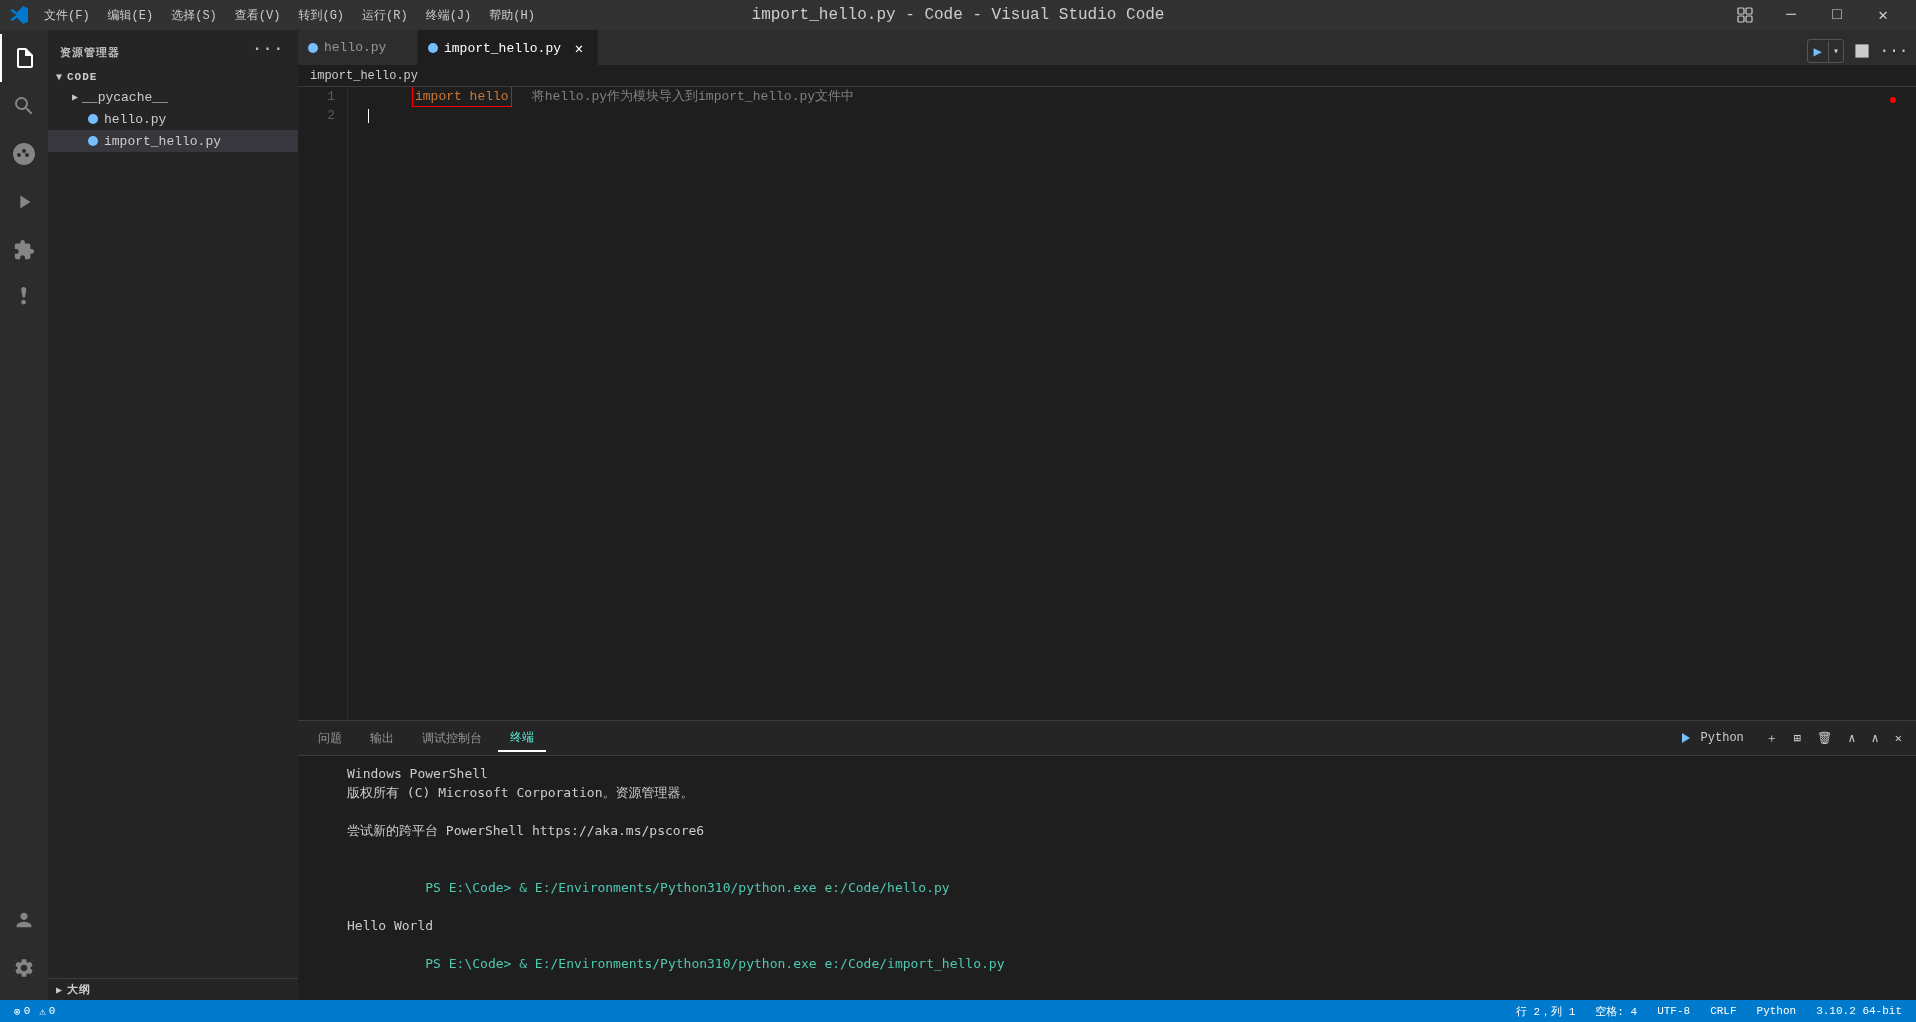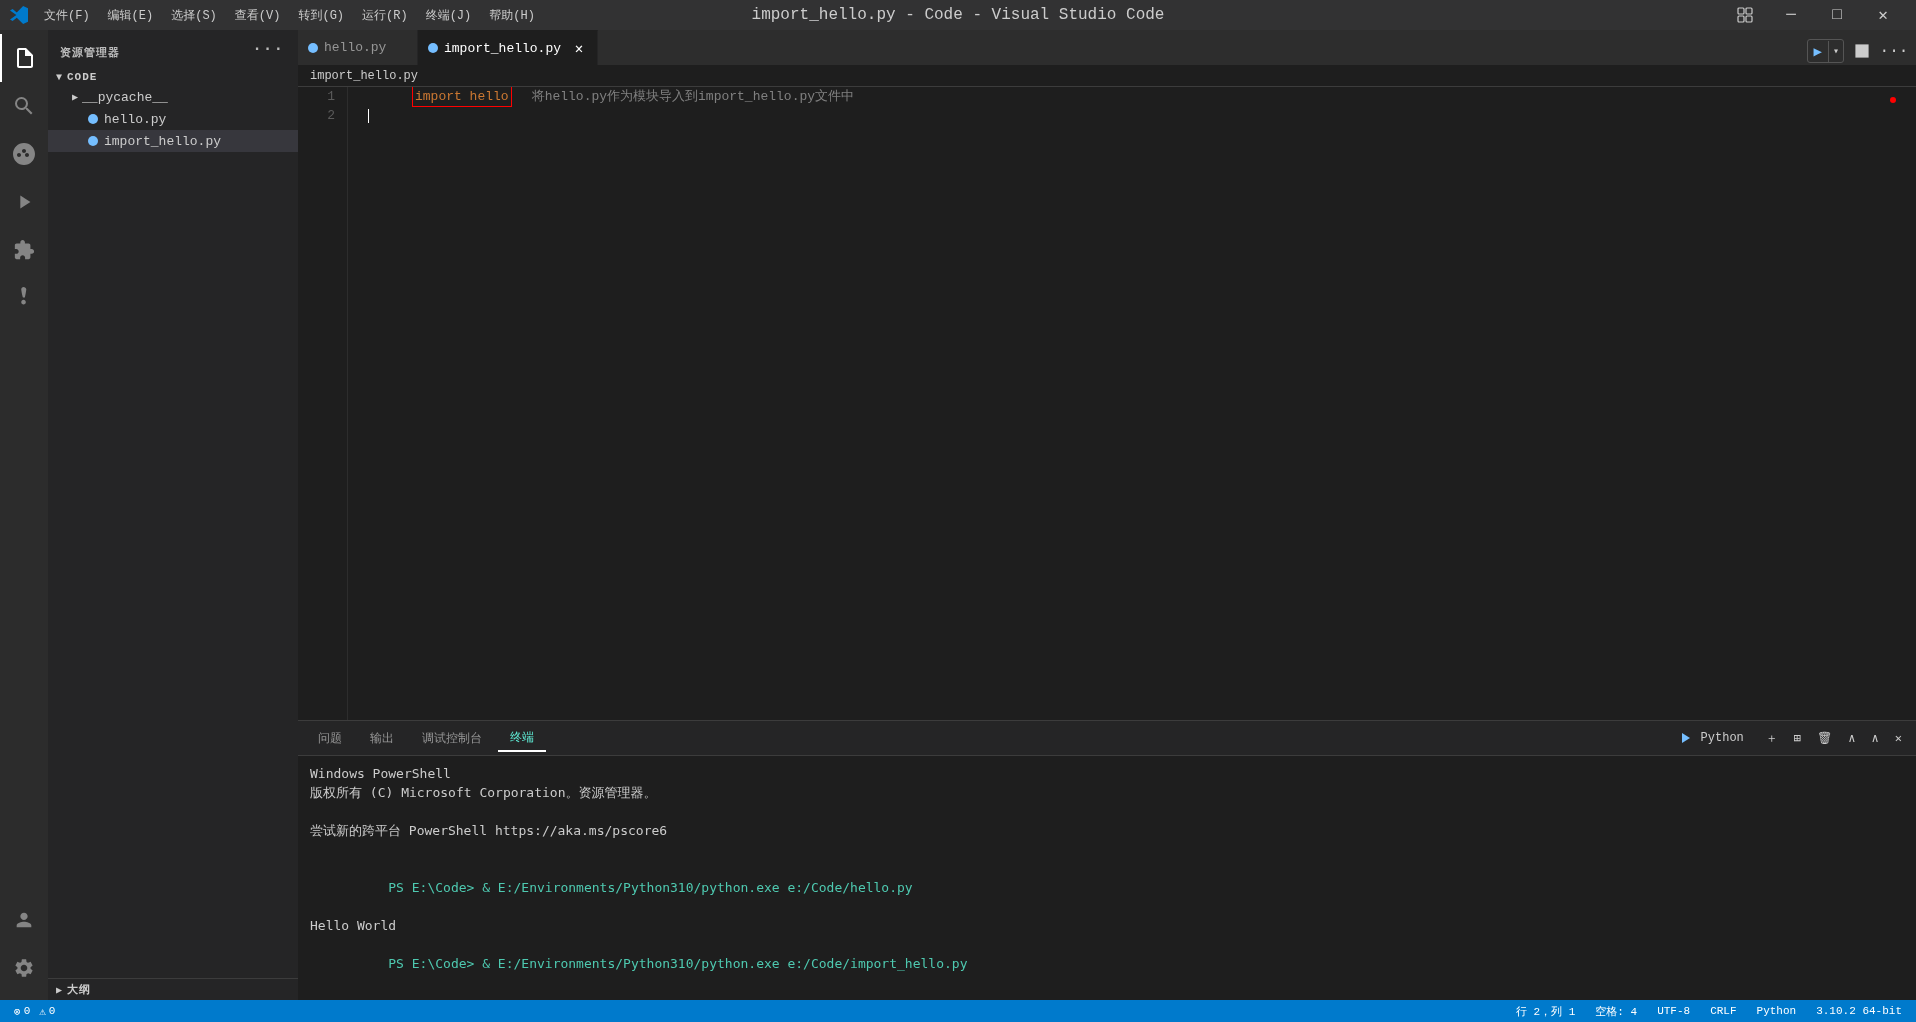--- a/index.html
+++ b/index.html
@@ -340,21 +340,21 @@
       gap: 2px;
     }
     .terminal-content {
       flex: 1;
       padding: 8px 12px;
       font-size: 13px;
       font-family: 'Consolas', monospace;
       overflow-y: auto;
       line-height: 19px;
     }
-    .terminal-line { white-space: pre; }
+    .terminal-line { white-space: pre; margin-left: 37px; }
     .term-white { color: #cccccc; }
 
     
     .status-bar {
       height: 22px;
       background: #007acc;
       display: flex;
       align-items: center;
       padding: 0 10px;
       font-size: 11px;

